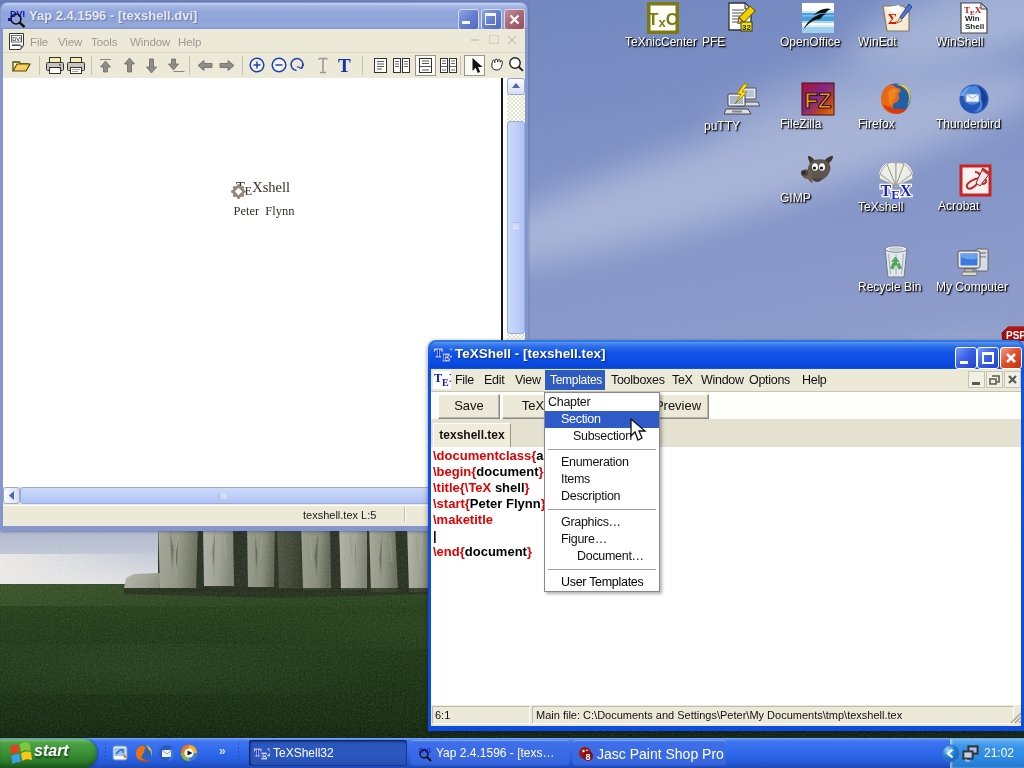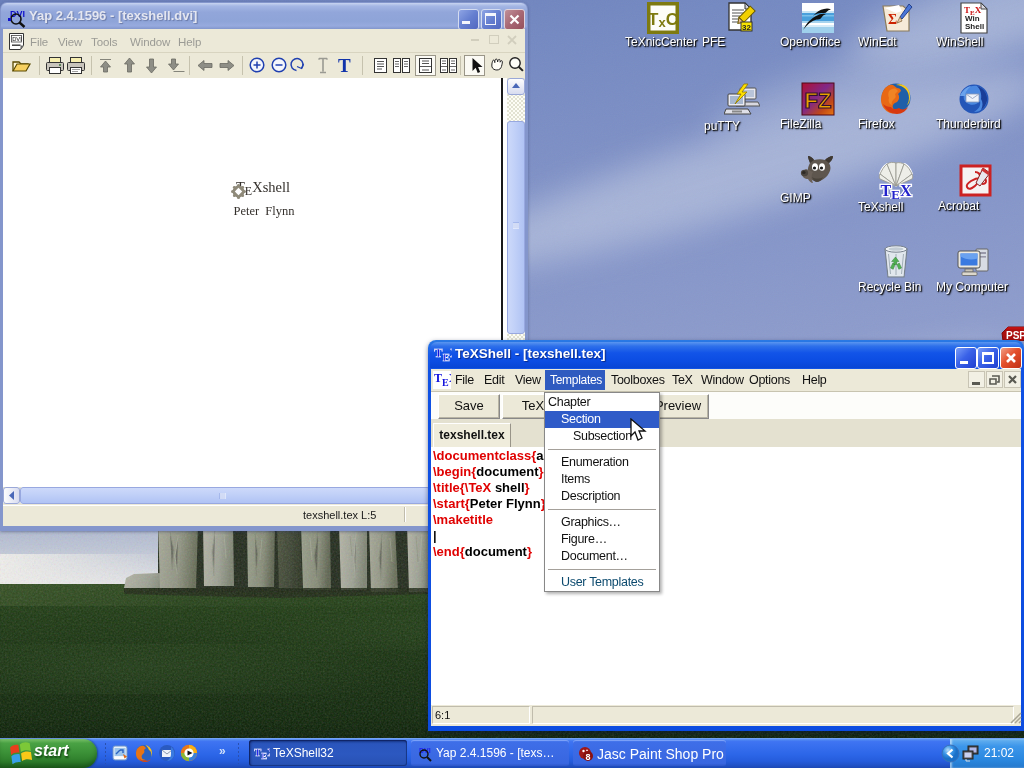--- a/index.html
+++ b/index.html
@@ -560,41 +560,42 @@
 <span style="color:#e00000">\title{\TeX</span><span> shell</span><span style="color:#e00000">}</span>
 <span style="color:#e00000">\start{</span><span>Peter Flynn</span><span style="color:#e00000">}</span>
 <span style="color:#e00000">\maketitle</span>
 <span style="color:#111">|</span>
 <span style="color:#e00000">\end{</span><span>document</span><span style="color:#e00000">}</span></div>
 
   <div class="abs" style="left:3px;top:365px;width:590px;height:21px;background:#ece9d8;"></div>
   <div class="abs" style="left:4px;top:366px;width:98px;height:18px;border:1px solid #c0bcac;border-bottom-color:#fff;border-right-color:#fff;box-sizing:border-box;"></div>
   <div class="abs" style="left:104px;top:366px;width:482px;height:18px;border:1px solid #c0bcac;border-bottom-color:#fff;border-right-color:#fff;box-sizing:border-box;"></div>
   <div class="abs" style="left:7px;top:369px;font-size:11px;color:#111;">6:1</div>
+  <div class="abs" style="left:108px;top:369px;font-size:11px;color:#111;">Main file: C:\Documents and Settings\Peter\My Documents\tmp\texshell.tex</div>
   <svg class="abs" style="left:582px;top:372px;" width="12" height="12">
       <g stroke="#9a96886" stroke-width="1.5">
         <path d="M11 1L1 11M11 5L5 11M11 9l-2 2" stroke="#a8a494"></path>
       </g>
     </svg>
 </div>
 
 <div class="abs" id="menu" style="left:544px;top:392px;width:116px;height:200px;background:#fff;border:1px solid #888;box-shadow:2px 2px 3px rgba(0,0,0,0.3);box-sizing:border-box;font-size:12.5px;letter-spacing:-0.3px;color:#111;">
   <div style="position:absolute;left:0;top:1px;width:114px;height:17px;line-height:17px;padding-left:3px;box-sizing:border-box;">Chapter</div>
   <div style="position:absolute;left:0;top:18px;width:114px;height:17px;line-height:17px;padding-left:16px;box-sizing:border-box;background:#2f5bc8;color:#fff;">Section</div>
   <div style="position:absolute;left:0;top:35px;width:114px;height:17px;line-height:17px;padding-left:28px;box-sizing:border-box;">Subsection</div>
   <div style="position:absolute;left:3px;top:56px;width:108px;height:1px;background:#a4a09a;"></div>
   <div style="position:absolute;left:0;top:61px;width:114px;height:17px;line-height:17px;padding-left:16px;box-sizing:border-box;">Enumeration</div>
   <div style="position:absolute;left:0;top:78px;width:114px;height:17px;line-height:17px;padding-left:16px;box-sizing:border-box;">Items</div>
   <div style="position:absolute;left:0;top:95px;width:114px;height:17px;line-height:17px;padding-left:16px;box-sizing:border-box;">Description</div>
   <div style="position:absolute;left:3px;top:116px;width:108px;height:1px;background:#a4a09a;"></div>
   <div style="position:absolute;left:0;top:121px;width:114px;height:17px;line-height:17px;padding-left:16px;box-sizing:border-box;">Graphics…</div>
   <div style="position:absolute;left:0;top:138px;width:114px;height:17px;line-height:17px;padding-left:16px;box-sizing:border-box;">Figure…</div>
-  <div style="position:absolute;left:0;top:155px;width:114px;height:17px;line-height:17px;padding-left:16px;box-sizing:border-box;">Document…</div>
+  <div style="position:absolute;left:16px;top:155px;width:114px;height:17px;line-height:17px;padding-left:16px;box-sizing:border-box;">Document…</div>
   <div style="position:absolute;left:3px;top:176px;width:108px;height:1px;background:#a4a09a;"></div>
-  <div style="position:absolute;left:0;top:181px;width:114px;height:17px;line-height:17px;padding-left:16px;box-sizing:border-box;color:#0c4a6e;">User Templates</div>
+  <div style="position:absolute;left:0;top:181px;width:114px;height:17px;line-height:17px;padding-left:16px;box-sizing:border-box;color:#000000;">User Templates</div>
 </div>
 
 <svg class="abs" style="left:627px;top:418px;z-index:60;" width="22" height="26">
   <path d="M4 1v17l4-4 3 8 4-2-3-7h6z" fill="#fff" stroke="#111" stroke-width="1.3"></path>
 </svg>
 <div class="abs" id="taskbar">
 
   <div class="abs" style="left:-2px;top:1px;width:99px;height:29px;border-radius:0 14px 14px 0;
       background:linear-gradient(180deg,#7cc46c 0%,#4aa244 14%,#3c9238 45%,#2f7f2c 75%,#256b24 100%);
       box-shadow:inset 0 -3px 5px rgba(0,40,0,0.35), 1px 0 2px rgba(0,30,0,0.4);"></div>

